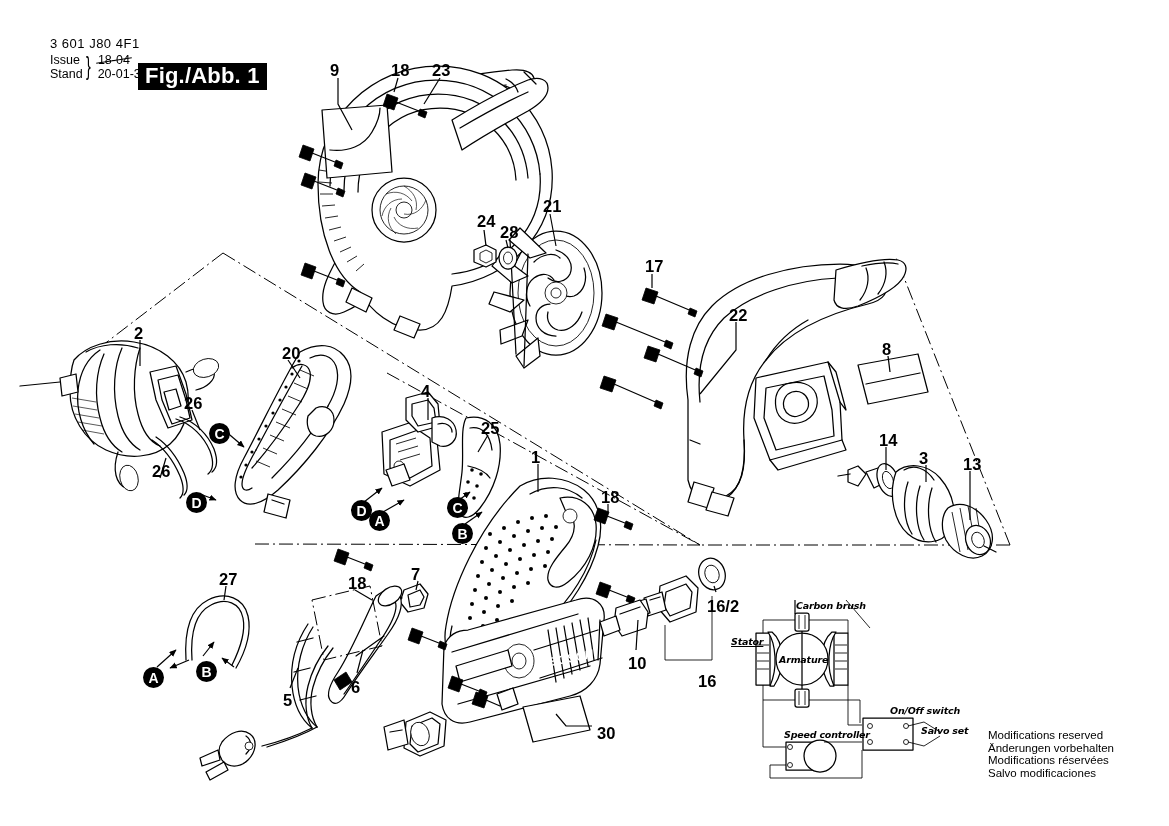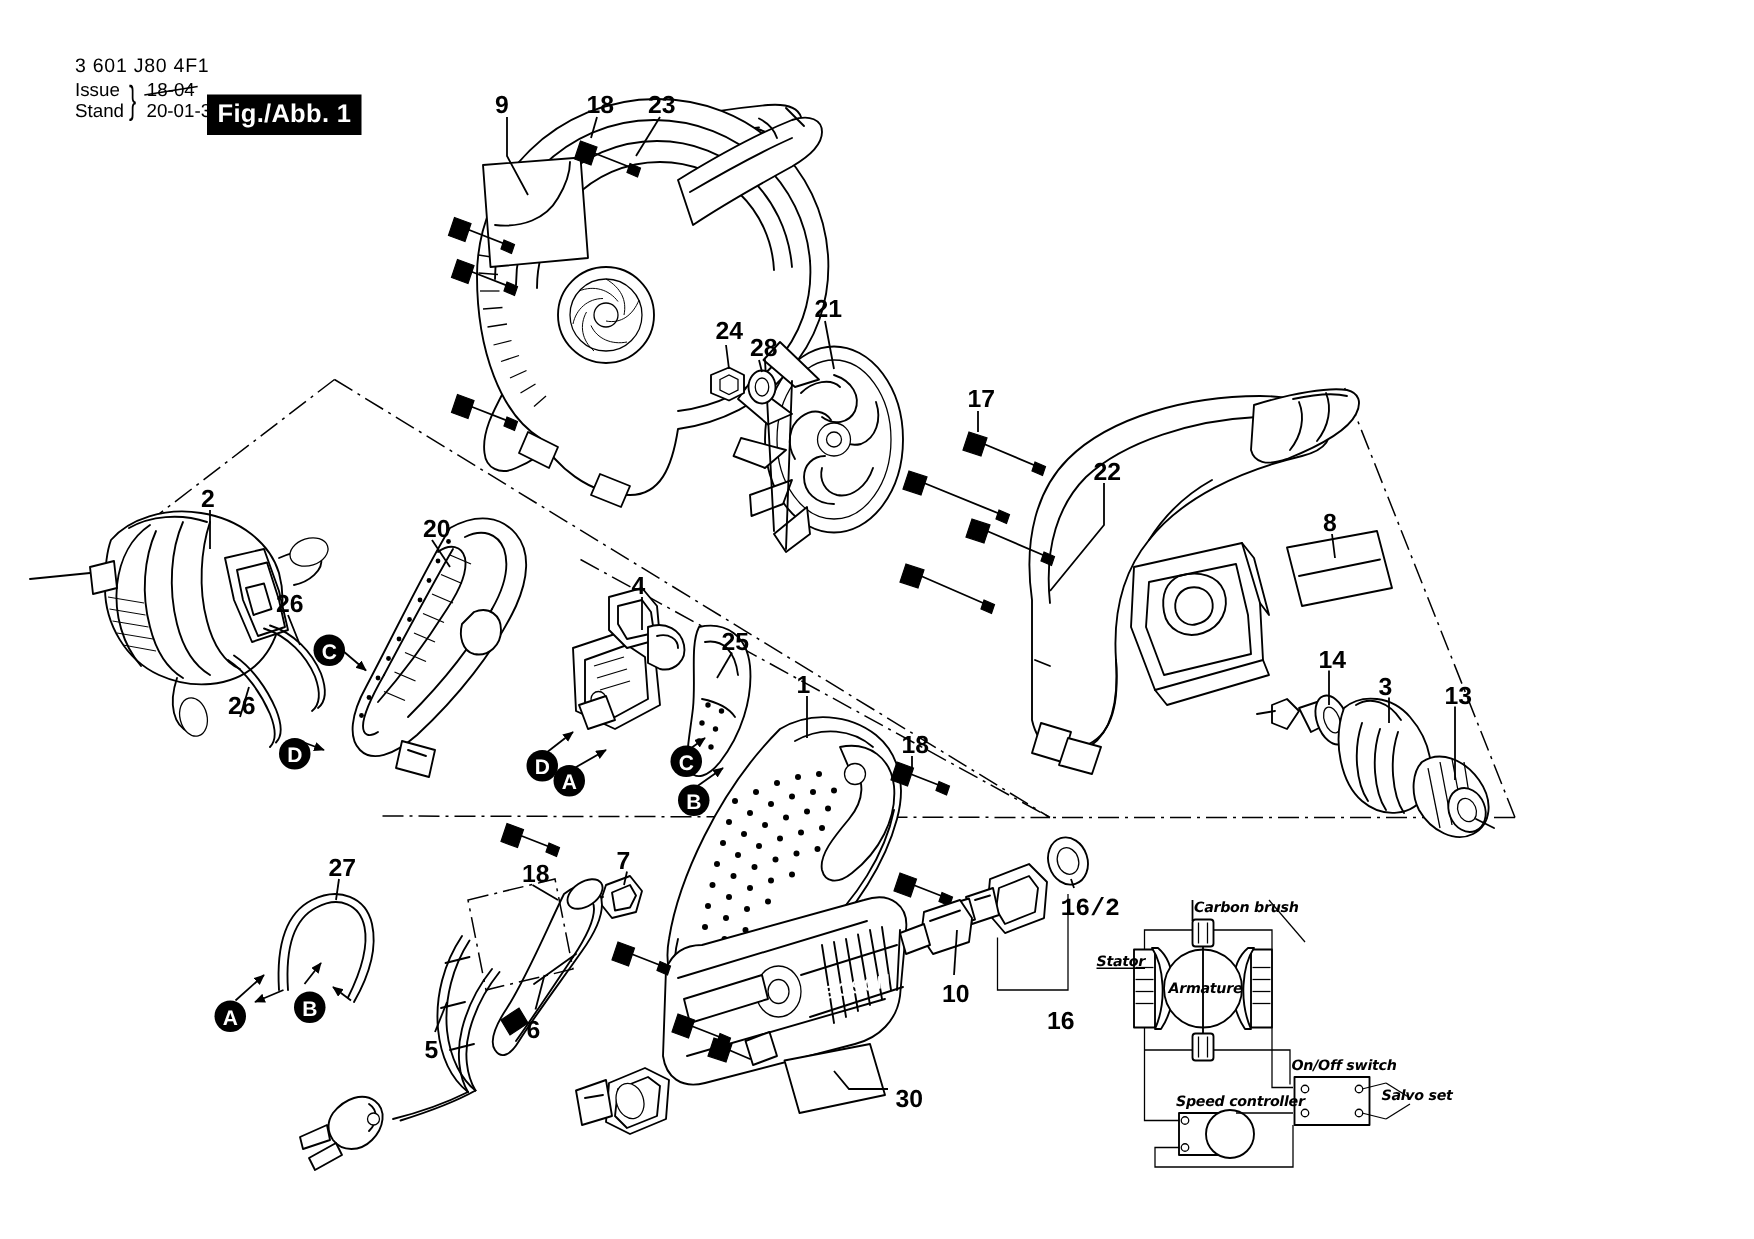--- a/index.html
+++ b/index.html
@@ -15,21 +15,21 @@
   .hdr{position:absolute;left:50px;top:36px;}
   .hdr .partno{font-size:13px;letter-spacing:.5px;line-height:15px;}
   .hdr .rows{margin-top:2px;position:relative;}
   .hdr .rowline{font-size:12.5px;line-height:14px;white-space:pre;}
   .hdr .brace{position:absolute;left:36px;top:0px;font-size:26px;line-height:26px;
       transform:scaleX(.55);transform-origin:left top;}
   .strike{position:relative;display:inline-block;}
   .strike:after{content:"";position:absolute;left:-2px;right:-2px;top:50%;
       border-top:1.6px solid #000;transform:rotate(-9deg);}
   .figbox{position:absolute;left:138px;top:63px;background:#000;color:#fff;
-      font-weight:bold;font-size:17px;line-height:24px;padding:1px 7px 2px 7px;
+      font-weight:bold;font-size:22px;line-height:24px;padding:1px 7px 2px 7px;
       letter-spacing:.2px;}
 
   
   .cal{position:absolute;font-weight:bold;font-size:16.5px;line-height:16px;
       color:#000;white-space:nowrap;}
 
   
   .badge{position:absolute;width:21px;height:21px;border-radius:50%;
       background:#000;color:#fff;font-weight:bold;font-size:14px;
       display:flex;align-items:center;justify-content:center;
@@ -717,36 +717,42 @@
       <div class="cal" style="left: 879px; top: 432px;">14</div>
       <div class="cal" style="left: 919px; top: 450px;">3</div>
       <div class="cal" style="left: 963px; top: 456px;">13</div>
       <div class="cal" style="left: 601px; top: 489px;">18</div>
       <div class="cal" style="left: 219px; top: 571px;">27</div>
       <div class="cal" style="left: 348px; top: 575px;">18</div>
       <div class="cal" style="left: 411px; top: 566px;">7</div>
       <div class="cal" style="left: 283px; top: 692px;">5</div>
       <div class="cal" style="left: 351px; top: 679px;">6</div>
       <div class="cal" style="left: 628px; top: 655px;">10</div>
-      <div class="cal" style="left: 707px; top: 598px; font-family: Liberation Mono, monospace;">16/2</div>
+      <div class="cal" style="left: 707px; top: 598px;">16/2</div>
       <div class="cal" style="left: 698px; top: 673px;">16</div>
       <div class="cal" style="left: 597px; top: 725px;">30</div>
     </div>
   <div id="badge-layer">
       <div class="badge" style="left: 209px; top: 423px;">C</div>
       <div class="badge" style="left: 186px; top: 492px;">D</div>
       <div class="badge" style="left: 351px; top: 500px;">D</div>
       <div class="badge" style="left: 369px; top: 510px;">A</div>
       <div class="badge" style="left: 447px; top: 497px;">C</div>
       <div class="badge" style="left: 452px; top: 523px;">B</div>
       <div class="badge" style="left: 143px; top: 667px;">A</div>
       <div class="badge" style="left: 196px; top: 661px;">B</div>
     </div>
 
   <div class="schlab" style="left:796px;top:600px;">Carbon brush</div>
   <div class="schlab" style="left:731px;top:636px;text-decoration:underline;">Stator</div>
   <div class="schlab" style="left:779px;top:654px;">Armature</div>
-  <div class="schlab" style="left:861px;top:705px;">On/Off switch</div>
+  <div class="schlab" style="left:861px;top:705px;padding-left:29px;">On/Off switch</div>
   <div class="schlab" style="left:921px;top:725px;">Salvo set</div>
   <div class="schlab" style="left:784px;top:729px;">Speed controller</div>
 
+  <div class="legal">
+    <div>Modifications reserved</div>
+    <div>Änderungen vorbehalten</div>
+    <div>Modifications réservées</div>
+    <div>Salvo modificaciones</div>
+  </div>
 
 </div>
 
 </body></html>

